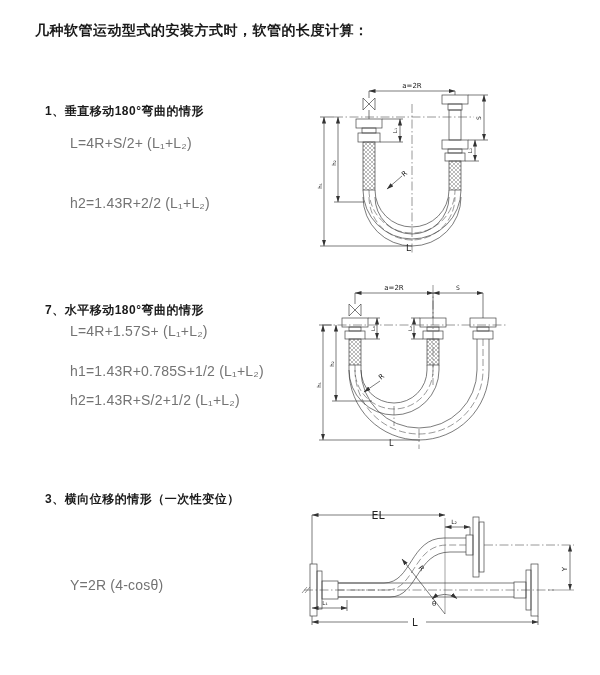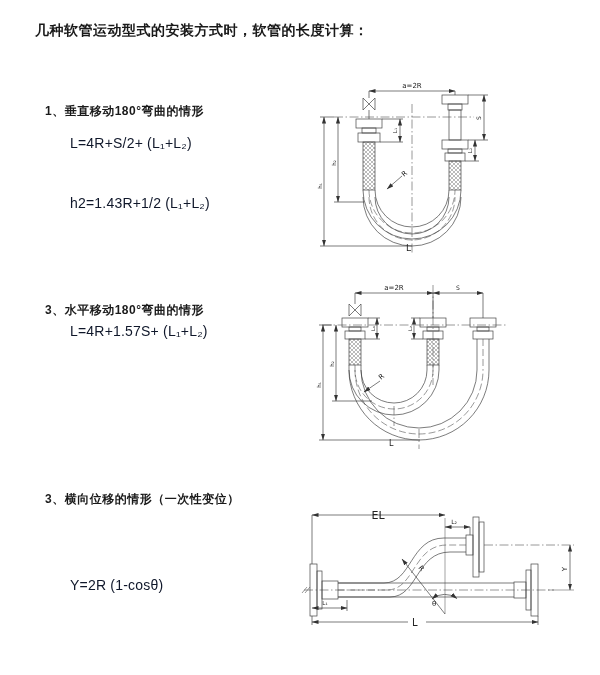--- a/index.html
+++ b/index.html
@@ -1,39 +1,41 @@
 <!DOCTYPE html>
 <html><head>
 <meta charset="utf-8">
 <style>
   html,body{margin:0;padding:0;background:#ffffff;}
   .page{position:relative;width:600px;height:675px;background:#fff;overflow:hidden;
         font-family:"Liberation Sans",sans-serif;color:#1a1a1a;}
   .title{position:absolute;left:35px;top:22px;font-size:14px;font-weight:bold;letter-spacing:.5px;}
   .heading{position:absolute;left:45px;font-size:12px;font-weight:bold;letter-spacing:.5px;}
-  .formula{position:absolute;left:70px;font-size:14px;font-weight:normal;color:#0f172a;letter-spacing:.2px;}
+  .formula{position:absolute;left:70px;font-size:14px;font-weight:normal;color:#737373;letter-spacing:.2px;}
   .diag{position:absolute;}
   svg text{font-family:"DejaVu Sans",sans-serif;fill:#222;}
 </style>
 </head>
 <body>
 
 <div class="page">
 
   <div class="title">几种软管运动型式的安装方式时，软管的长度计算：</div>
 
   <div class="heading" style="top:103px">1、垂直移动180°弯曲的情形</div>
   <div class="formula" style="top:135px">L=4R+S/2+ (L₁+L₂)</div>
-  <div class="formula" style="top:195px">h2=1.43R+1/2 (L₁+L₂)</div>
-
-  <div class="heading" style="top:302px">3、水平移动180°弯曲的情形</div>
+  <div class="formula" style="top:195px">h2=1.43R+2/2 (L₁+L₂)</div>
+
+  <div class="heading" style="top:302px">7、水平移动180°弯曲的情形</div>
   <div class="formula" style="top:323px">L=4R+1.57S+ (L₁+L₂)</div>
+  <div class="formula" style="top:363px">h1=1.43R+0.785S+1/2 (L₁+L₂)</div>
+  <div class="formula" style="top:392px">h2=1.43R+S/2+1/2 (L₁+L₂)</div>
 
   <div class="heading" style="top:491px">3、横向位移的情形（一次性变位）</div>
-  <div class="formula" style="top:577px">Y=2R (1-cosθ)</div>
+  <div class="formula" style="top:577px">Y=2R (4-cosθ)</div>
 
   <svg class="diag" style="left:312px;top:78px" width="284" height="180" viewBox="0 0 284 180">
     <defs>
       <pattern id="braid1" width="4" height="4" patternUnits="userSpaceOnUse">
         <path d="M0 4 L4 0 M0 0 L4 4" stroke="#777" stroke-width="0.5" fill="none"></path>
       </pattern>
       <marker id="ar1" markerWidth="8" markerHeight="6" refX="6.5" refY="2.5" orient="auto-start-reverse" markerUnits="userSpaceOnUse">
         <path d="M0 0.4 L6.8 2.5 L0 4.6 Z" fill="#333"></path>
       </marker>
     </defs>

